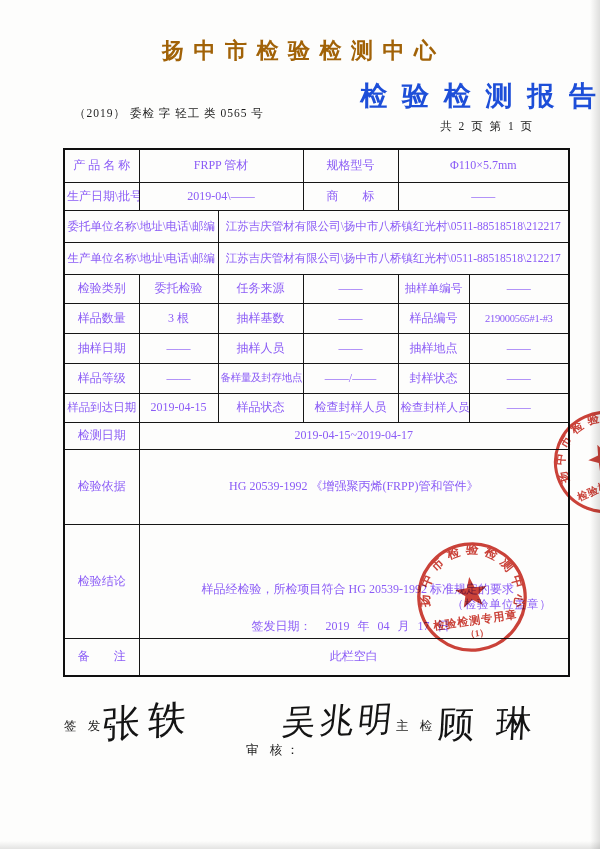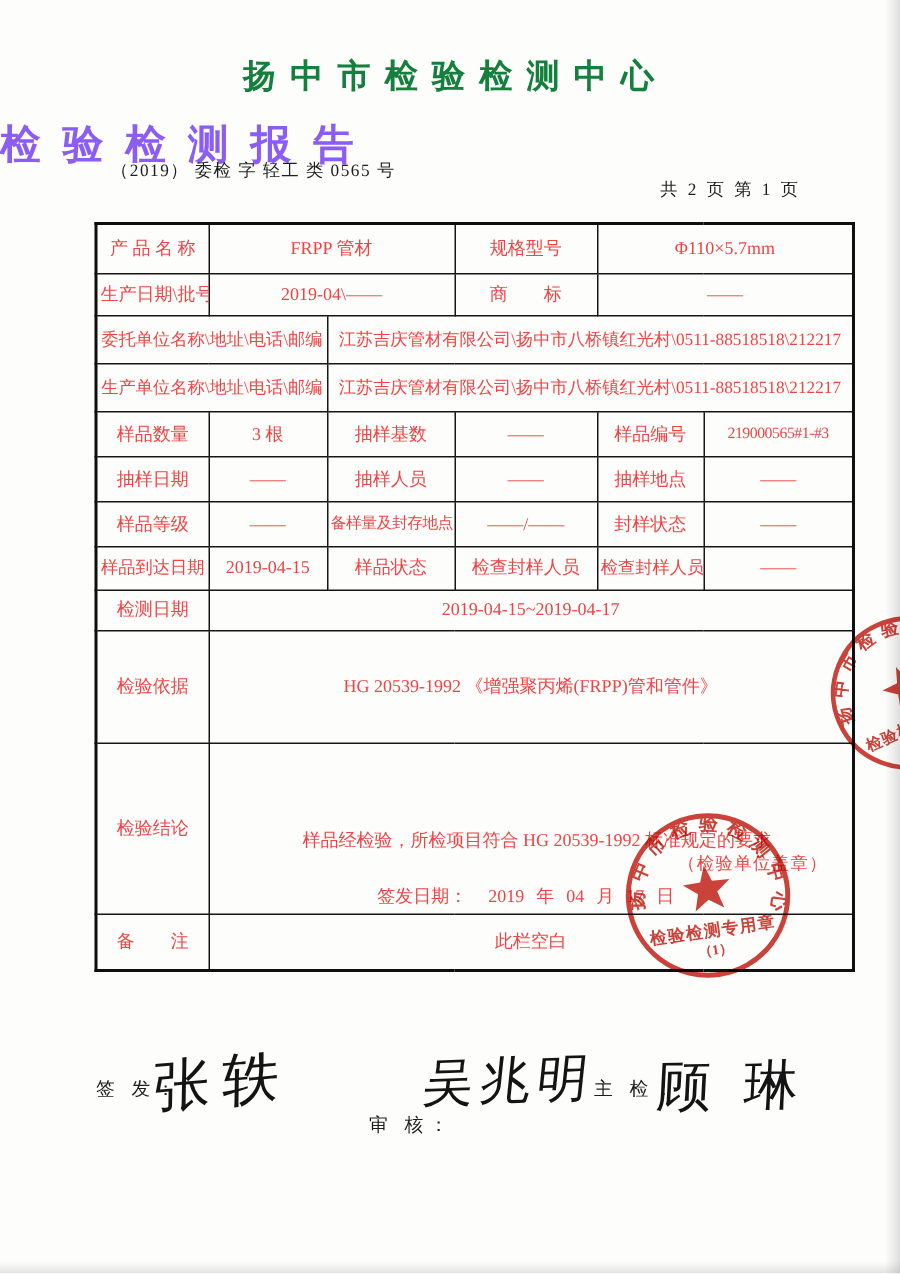--- a/index.html
+++ b/index.html
@@ -6,33 +6,33 @@
   body{
     width:600px;height:849px;position:relative;overflow:hidden;
     background:#fdfdfc;
     font-family:"Liberation Serif","DejaVu Serif",serif;
     color:#1d1d1d;
   }
   .page{position:absolute;inset:0;}
   
   .org-title{
     position:absolute;top:36px;left:0;width:100%;text-align:center;
-    font-size:22px;font-weight:700;letter-spacing:2px;color:#15803d;
+    font-size:22px;font-weight:700;letter-spacing:2px;color:#a16207;
   }
   .report-title{
-    position:absolute;top:78px;left:0;width:100%;text-align:left;
-    font-size:27px;font-weight:700;letter-spacing:4px;color:#8b5cf6;
+    position:absolute;top:78px;left:0;width:100%;text-align:right;
+    font-size:27px;font-weight:700;letter-spacing:4px;color:#1d4ed8;
   }
   .doc-no{position:absolute;top:106px;left:74px;font-size:11.5px;letter-spacing:1px;}
   .page-info{position:absolute;top:119px;right:66px;font-size:11.5px;letter-spacing:2px;}
   
   table.report{
     position:absolute;left:63px;top:148px;width:505px;
     border-collapse:collapse;table-layout:fixed;
-    font-size:12px;color:#ef4444;
+    font-size:12px;color:#8b5cf6;
   }
   table.report td{
     border:1px solid #161616;text-align:center;vertical-align:middle;
     padding:0 2px;overflow:hidden;white-space:nowrap;
   }
   table.report{border:2px solid #0f0f0f;}
   td.left{text-align:left;padding-left:10px;}
   td.tight{font-size:10.5px;letter-spacing:-0.3px;}
   tr.h1{height:33px}tr.h2{height:28px}tr.h3{height:32px}tr.h4{height:32px}
   tr.h5{height:29px}tr.h6{height:30px}tr.h7{height:30px}tr.h8{height:30px}
@@ -103,20 +103,28 @@
       <td colspan="2">——</td>
     </tr>
     <tr class="h3">
       <td colspan="2" class="fs11">委托单位名称\地址\电话\邮编</td>
       <td colspan="4" class="left fs11">江苏吉庆管材有限公司\扬中市八桥镇红光村\0511-88518518\212217</td>
     </tr>
     <tr class="h4">
       <td colspan="2" class="fs11">生产单位名称\地址\电话\邮编</td>
       <td colspan="4" class="left fs11">江苏吉庆管材有限公司\扬中市八桥镇红光村\0511-88518518\212217</td>
     </tr>
+    <tr class="h5">
+      <td>检验类别</td>
+      <td>委托检验</td>
+      <td>任务来源</td>
+      <td>——</td>
+      <td class="fs11">抽样单编号</td>
+      <td>——</td>
+    </tr>
     <tr class="h6">
       <td>样品数量</td>
       <td>3 根</td>
       <td>抽样基数</td>
       <td>——</td>
       <td>样品编号</td>
       <td class="tight">219000565#1-#3</td>
     </tr>
     <tr class="h7">
       <td>抽样日期</td>

